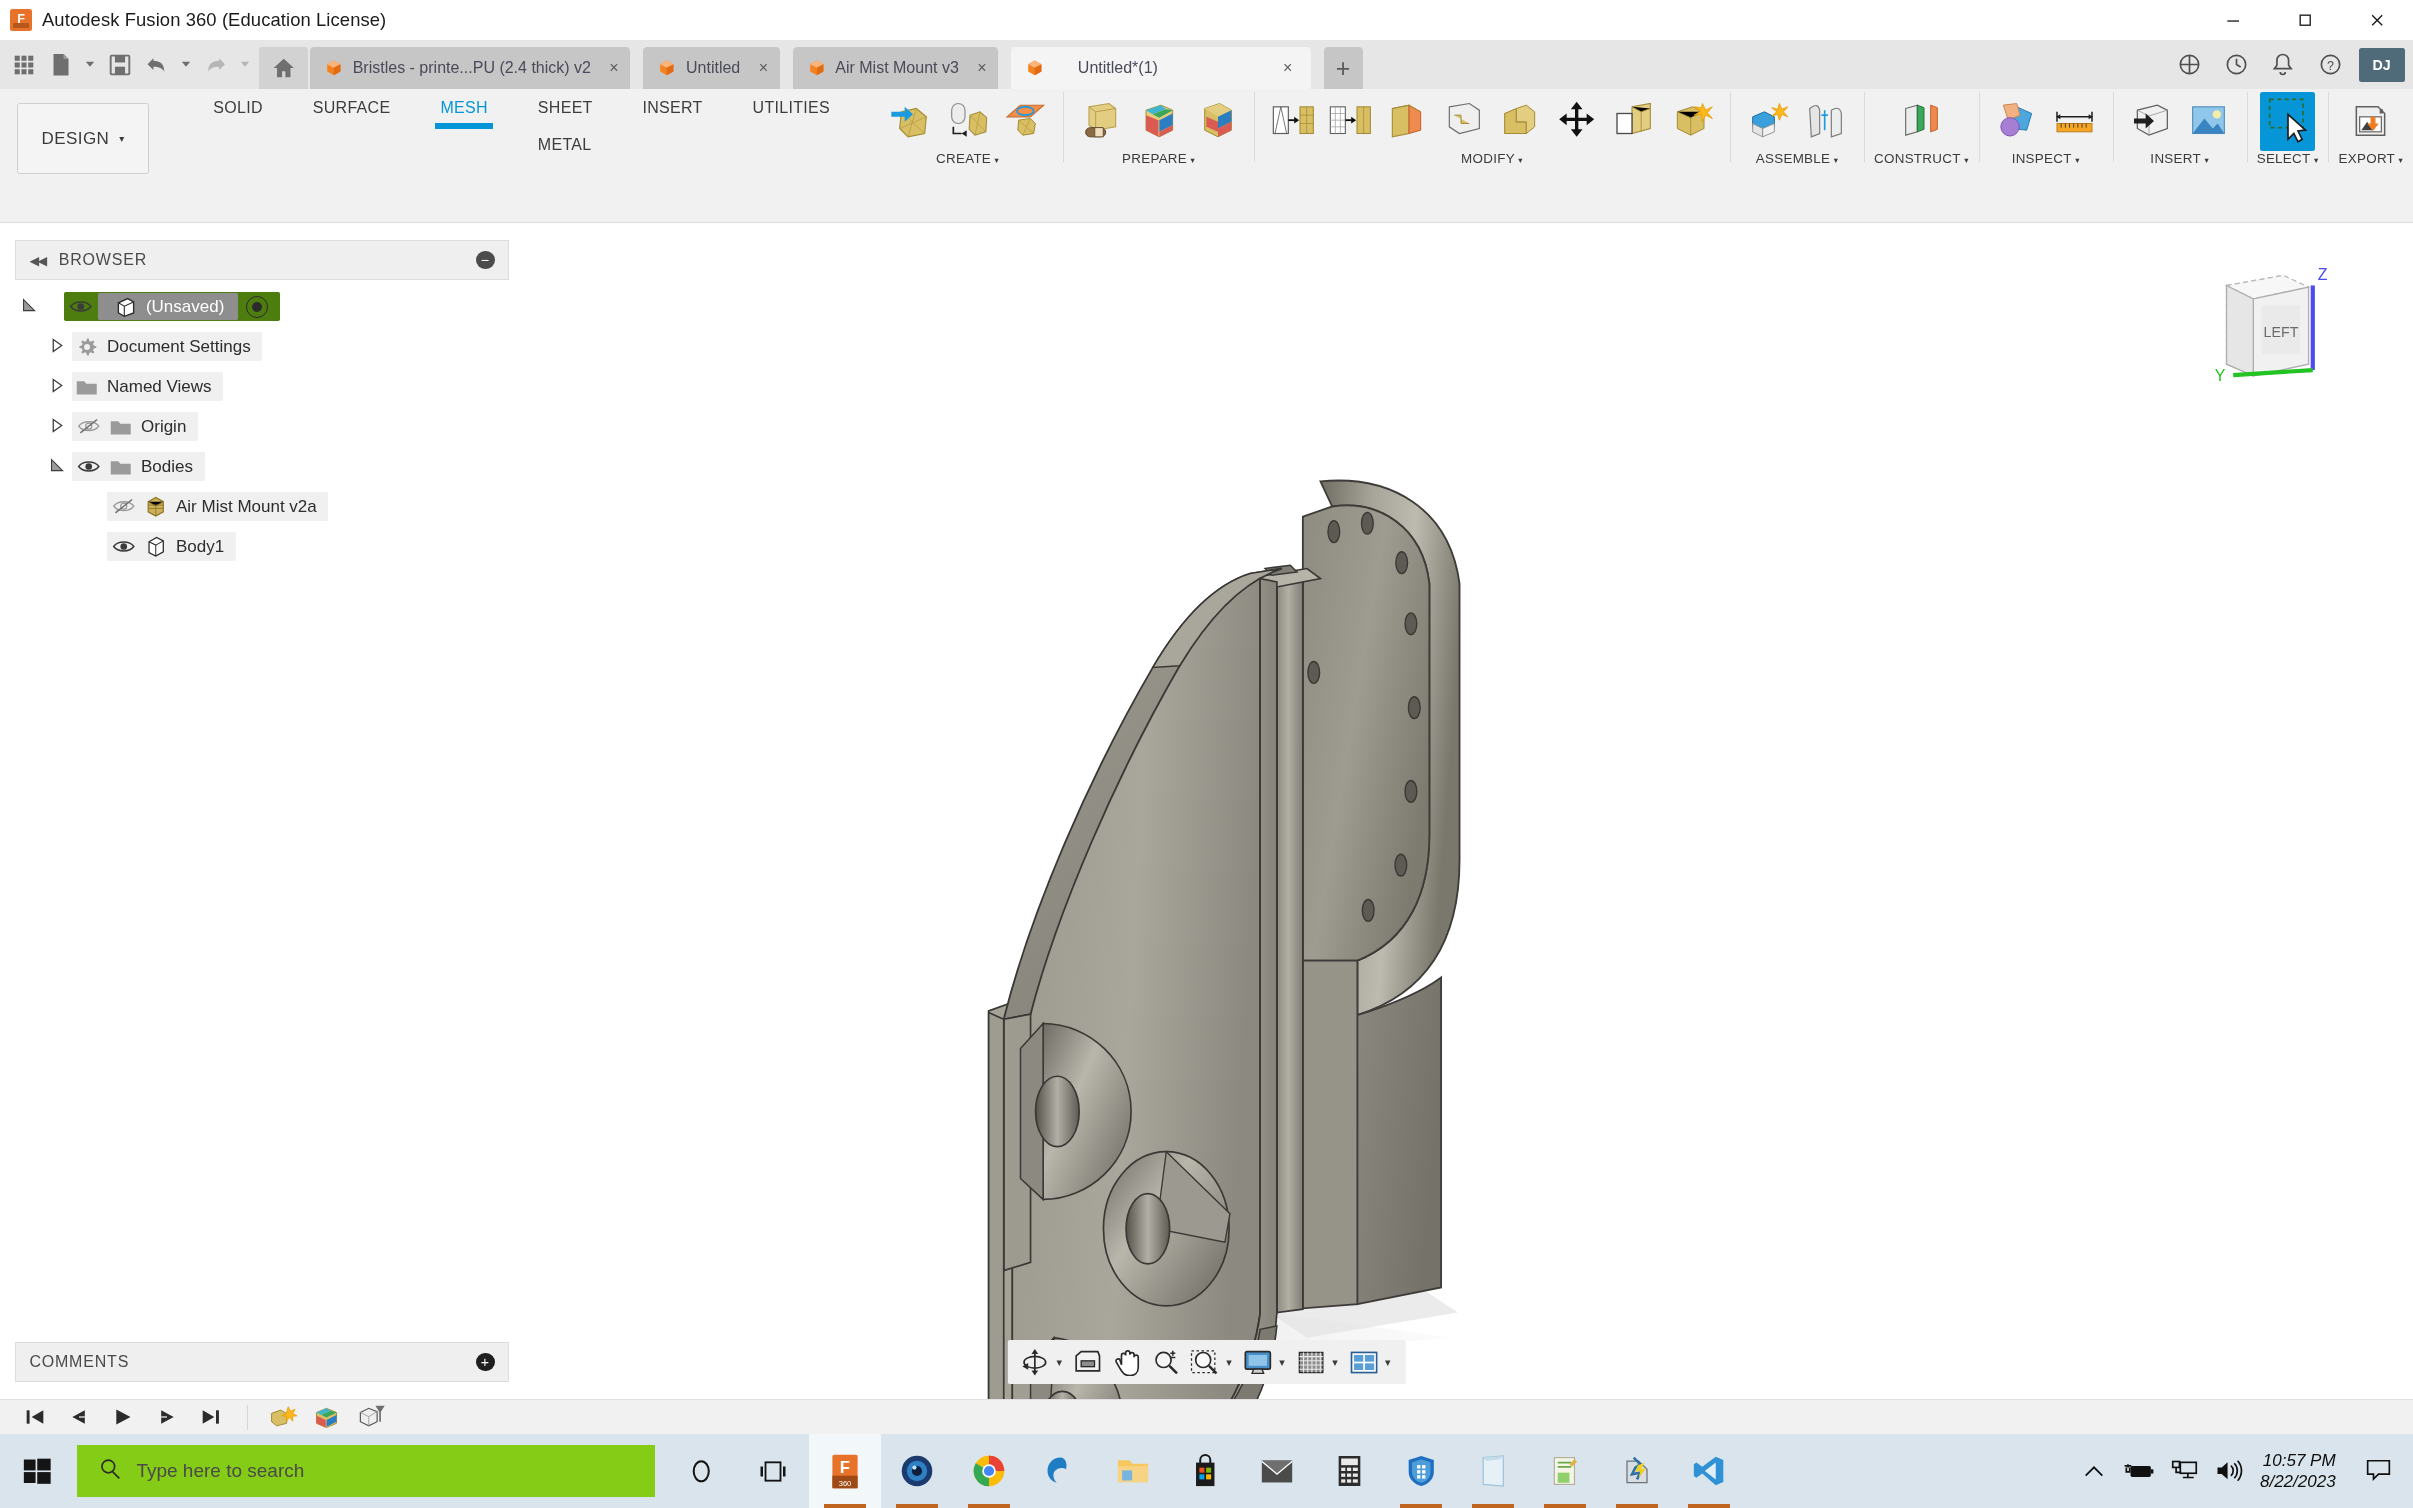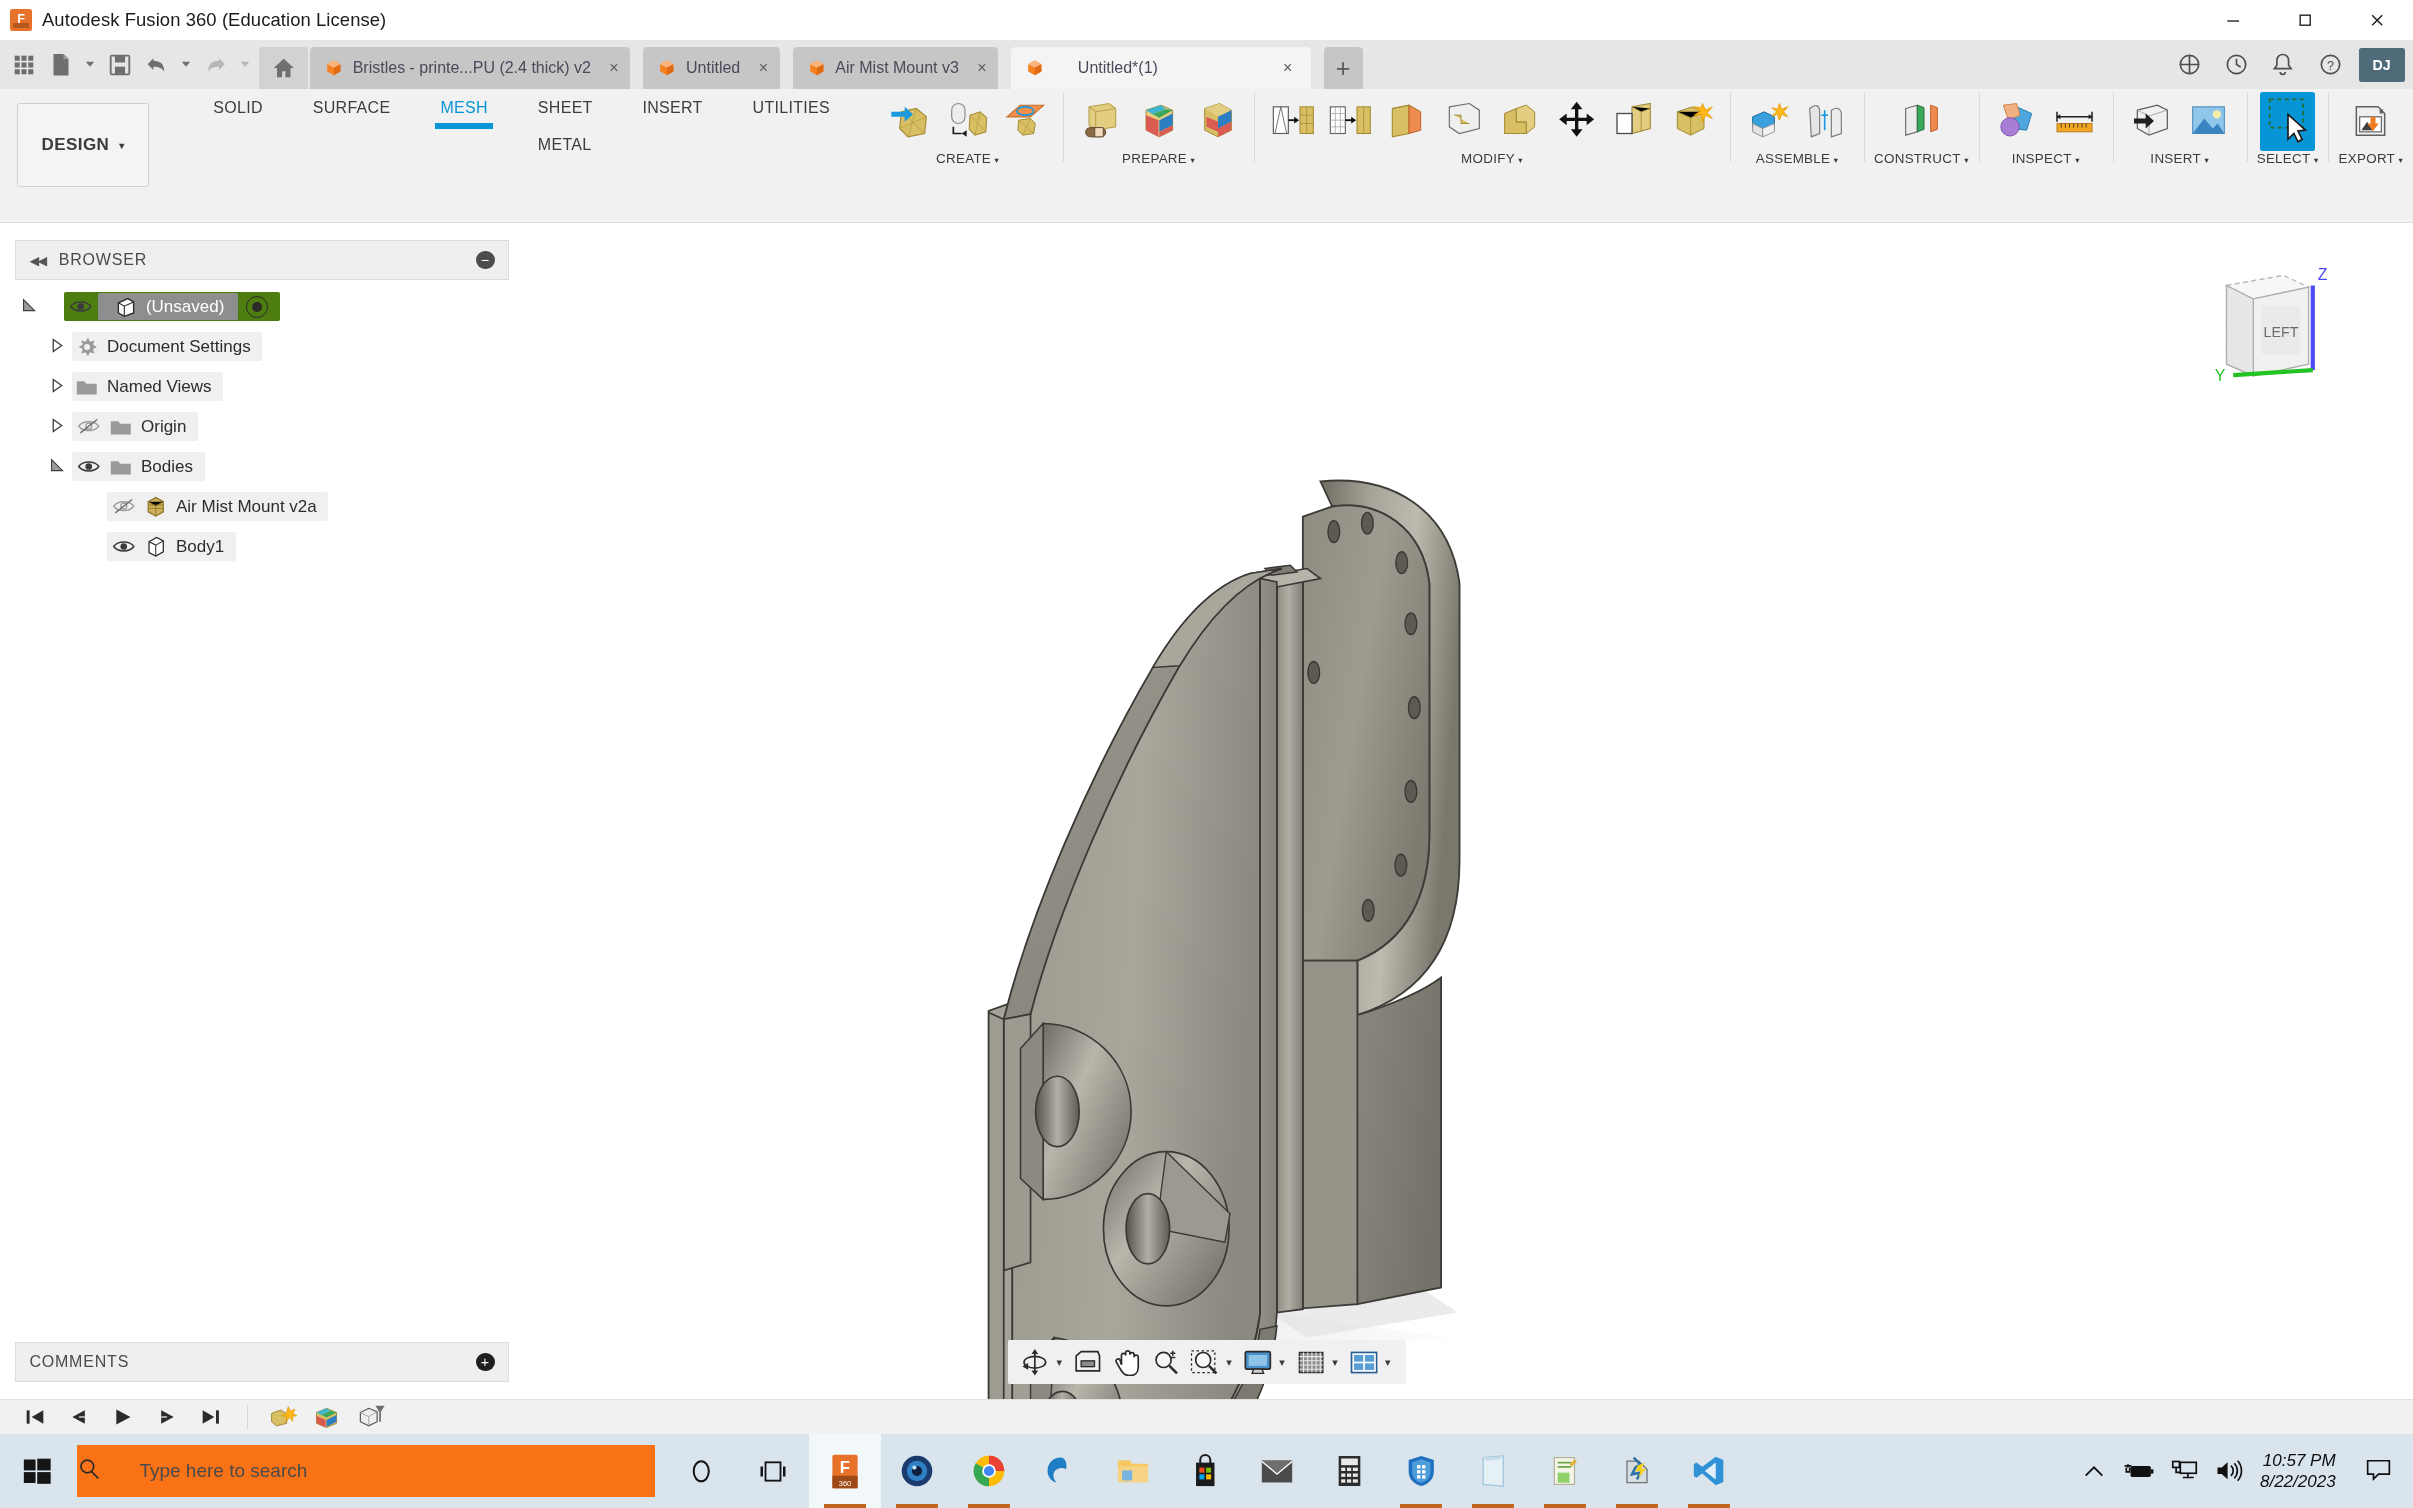--- a/index.html
+++ b/index.html
@@ -68,23 +68,23 @@
   .ri-btn{ width:47px;height:35px;display:flex;align-items:center;justify-content:center;color:#4e4e4e;}
   .avatar{
     width:46px;height:34px;border-radius:2.5px;background:#4f6b7a;color:#fff;
     display:flex;align-items:center;justify-content:center;font-size:14.2px;font-weight:bold;
     margin-left:5px;
   }
 
   
   .ribbon{ background:#f1f1f1; height:134px; display:flex; border-bottom:0.8px solid #dcdcdc; position:relative;}
   .design-box{
-    width:189px;height:84px;margin:14.2px 0 0 17px;border:0.8px solid #d0d0d0;background:#f4f4f4;
+    width:189px;height:71px;margin:14.2px 0 0 17px;border:0.8px solid #d0d0d0;background:#f4f4f4;
     border-radius:2.5px;display:flex;align-items:center;justify-content:center;
-    font-size:17px;color:#3b3b3b;font-weight:bold;letter-spacing:0.4px;
+    font-size:17px;color:#3b3b3b;font-weight:normal;letter-spacing:0.4px;
   }
   .design-box .caret{margin-left:10px;font-size:10px;}
   .ribbon-right{ flex:1; display:flex; }
   .rib-tabs{ display:flex; height:37px; align-items:center; padding-left:39px;}
   .rib-tab{
     font-size:16px;color:#3d3d3d; padding:0 25px; height:37px; line-height:37px;
     position:relative; letter-spacing:0.3px;
   }
   .rib-tab.active{ color:#0696d7; }
   .rib-tab.active:after{
@@ -160,22 +160,22 @@
   }
   .tl-btn{ width:44px;height:35px;display:flex;align-items:center;justify-content:center;}
   .tl-sep{width:0.8px;height:25px;background:#d6d6d6;margin:0 13.4px;}
 
   
   .taskbar{
     position:absolute;left:0;right:0;bottom:0;height:74px;background:#d9e4ec;display:flex;align-items:center;
   }
   .start{ width:74px;height:74px;display:flex;align-items:center;justify-content:center;}
   .search-box{
-    width:578px;height:52px;background:#f97316;display:flex;align-items:center;padding-left:1px;
-    color:#4a4a4a;font-size:19px; margin-left:3.4px;gap:24px;
+    width:578px;height:52px;background:#84cc16;display:flex;align-items:center;padding-left:22px;
+    color:#4a4a4a;font-size:19px; margin-left:3.4px;
   }
   .search-box .sicon{ margin-right:15px; color:#2b2b2b;}
   .tb-icons{ display:flex; align-items:center; margin-left:10px;}
   .tb-item{ width:72px;height:74px;display:flex;align-items:center;justify-content:center;position:relative;}
   .tb-item.active{ background:#f2f7fa;}
   .tb-item.running:after{
     content:"";position:absolute;bottom:0;left:15px;right:15px;height:4.2px;background:#c0651f;
   }
   .tray{ margin-left:auto; display:flex; align-items:center; padding-right:8.4px;font-style:italic;}
   .tray-ico{ width:45px;height:74px;display:flex;align-items:center;justify-content:center;color:#101010;}

